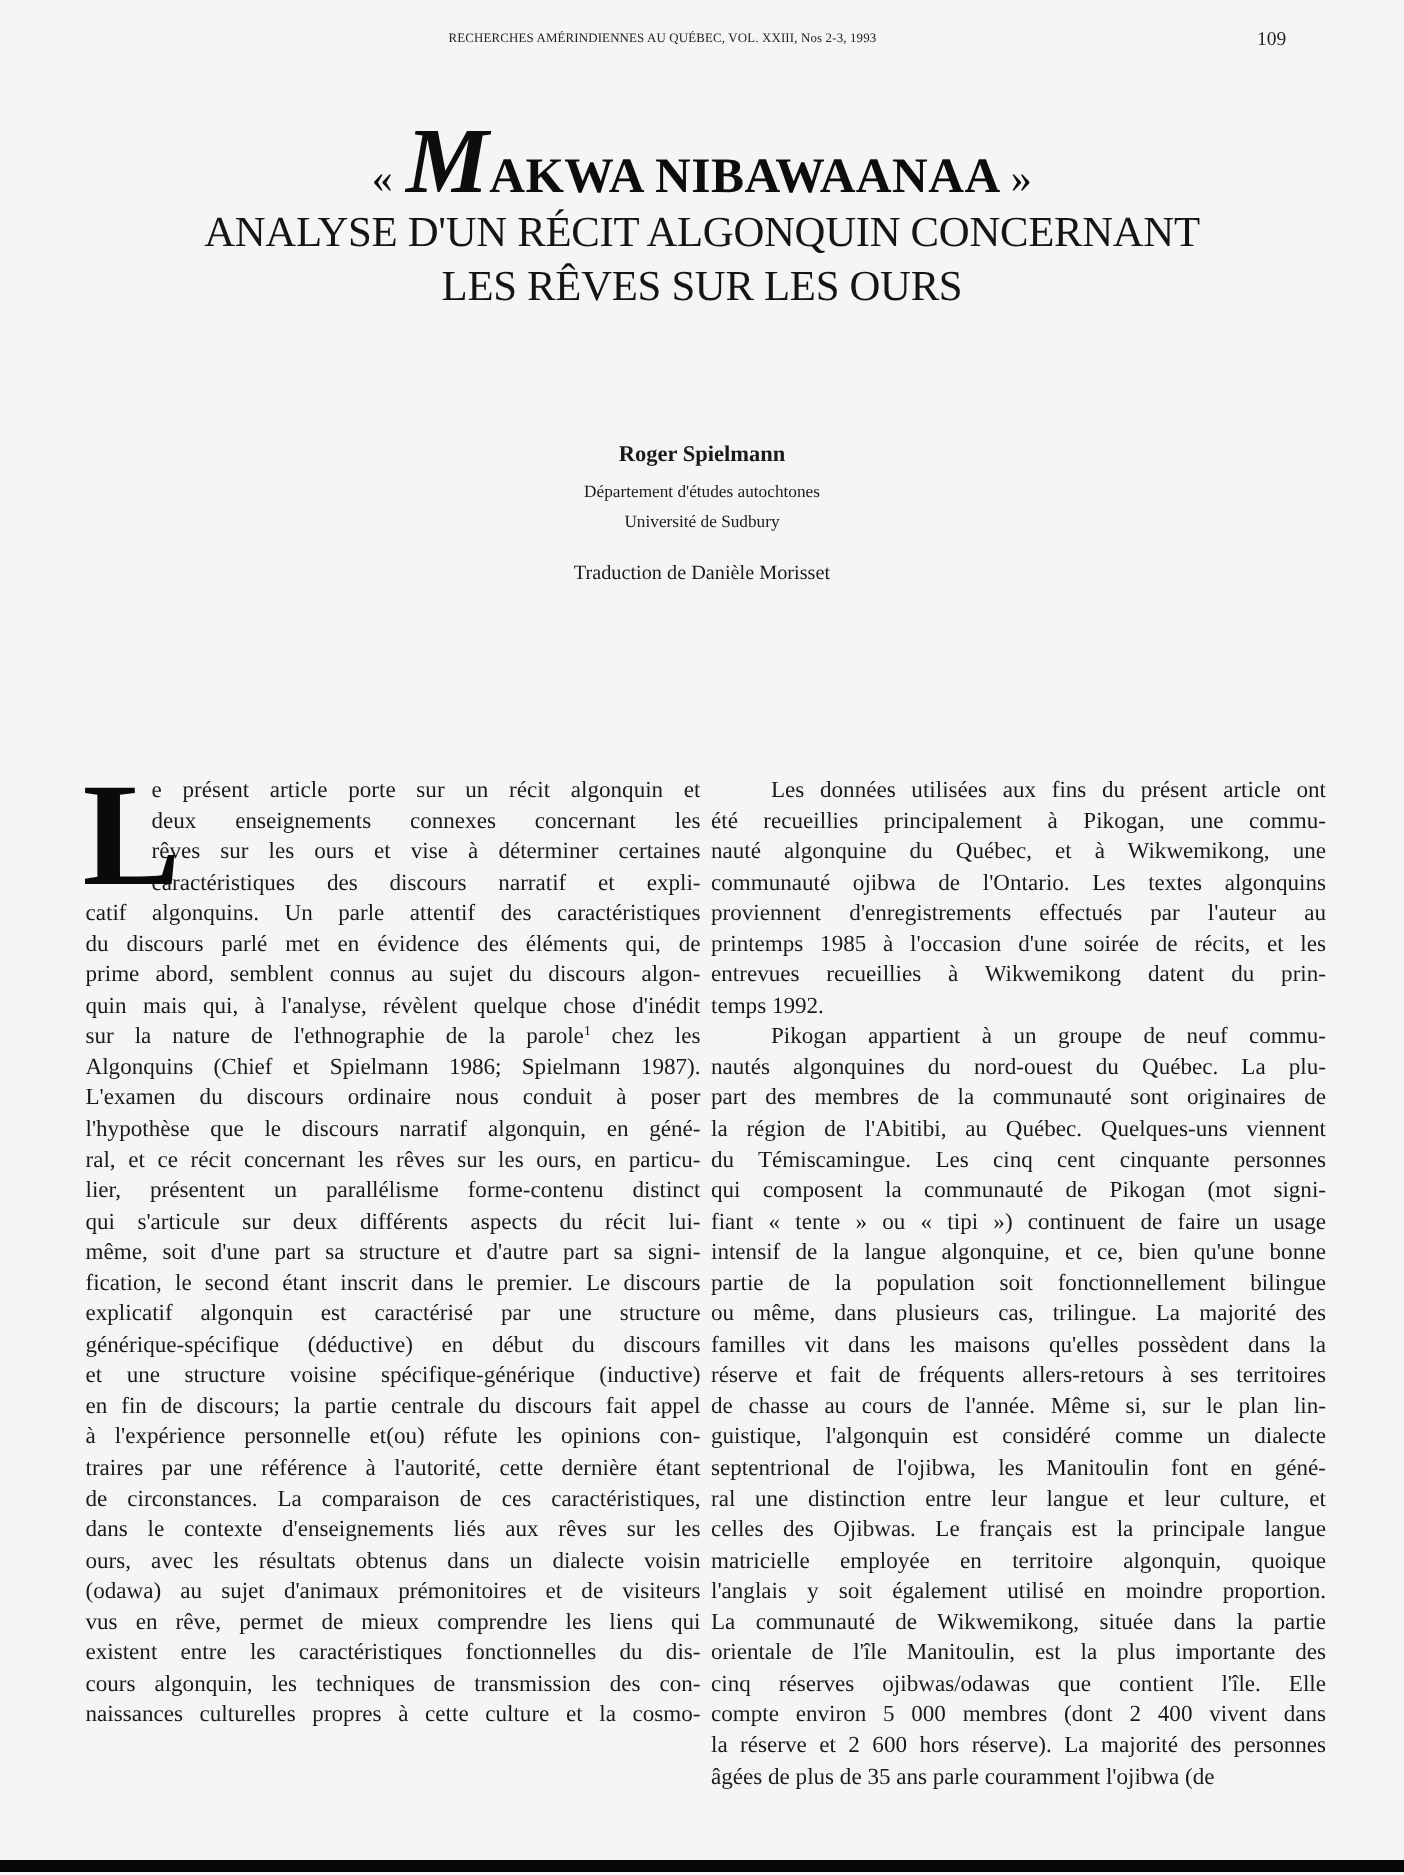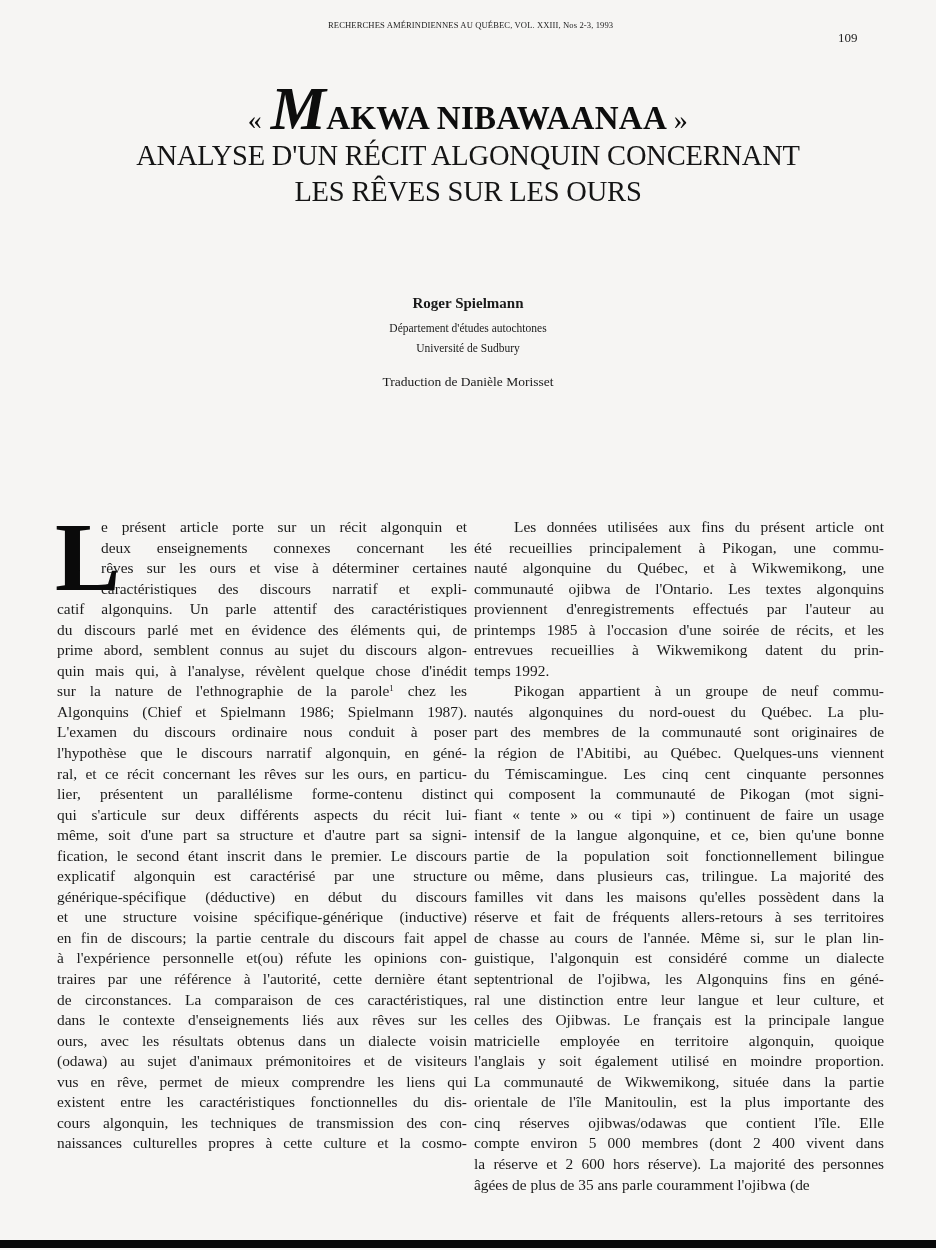--- a/index.html
+++ b/index.html
@@ -6,25 +6,25 @@
   body {
     width: 936px; height: 1250px; position: relative; overflow: hidden;
     background: #f6f5f3;
     font-family: "Liberation Serif", "DejaVu Serif", serif;
     color: #1a1a1a;
   }
   .running-head {
     position: absolute; top: 18px; left: 0; width: 936px; height: 16px;
   }
   .running-head .journal {
-    position: absolute; left: 328px; top: 2px;
+    position: absolute; left: 299px; top: 2px;
     font-size: 8.6px; letter-spacing: 0.1px; color: #222;
   }
   .running-head .page-num {
-    position: absolute; left: 838px; top: 12px; font-size: 13px; color: #222;
+    position: absolute; left: 838px; top: 0px; font-size: 13px; color: #222;
   }
   .title-block { position: absolute; top: 78px; left: 0; width: 936px; text-align: center; font-family: Liberation Serif, serif; }
   .title-main {
     font-weight: bold; font-size: 33px; line-height: 60px; height: 60px;
     color: #0d0d0d; letter-spacing: 0.3px;
   }
   .title-main .guil { font-weight: normal; font-size: 28px; }
   .title-main .bigM { font-style: italic; font-size: 62px; font-weight: bold; }
   .title-sub {
     font-size: 28.5px; line-height: 36px; color: #151515; letter-spacing: -0.2px;
@@ -130,21 +130,21 @@
     <div class="line">du Témiscamingue. Les cinq cent cinquante personnes</div>
     <div class="line">qui composent la communauté de Pikogan (mot signi-</div>
     <div class="line">fiant « tente » ou « tipi ») continuent de faire un usage</div>
     <div class="line">intensif de la langue algonquine, et ce, bien qu'une bonne</div>
     <div class="line">partie de la population soit fonctionnellement bilingue</div>
     <div class="line">ou même, dans plusieurs cas, trilingue. La majorité des</div>
     <div class="line">familles vit dans les maisons qu'elles possèdent dans la</div>
     <div class="line">réserve et fait de fréquents allers-retours à ses territoires</div>
     <div class="line">de chasse au cours de l'année. Même si, sur le plan lin-</div>
     <div class="line">guistique, l'algonquin est considéré comme un dialecte</div>
-    <div class="line">septentrional de l'ojibwa, les Algonquins fins en géné-</div>
+    <div class="line">septentrional de l'ojibwa, les Manitoulin font en géné-</div>
     <div class="line">ral une distinction entre leur langue et leur culture, et</div>
     <div class="line">celles des Ojibwas. Le français est la principale langue</div>
     <div class="line">matricielle employée en territoire algonquin, quoique</div>
     <div class="line">l'anglais y soit également utilisé en moindre proportion.</div>
     <div class="line">La communauté de Wikwemikong, située dans la partie</div>
     <div class="line">orientale de l'île Manitoulin, est la plus importante des</div>
     <div class="line">cinq réserves ojibwas/odawas que contient l'île. Elle</div>
     <div class="line">compte environ 5 000 membres (dont 2 400 vivent dans</div>
     <div class="line">la réserve et 2 600 hors réserve). La majorité des personnes</div>
     <div class="line last">âgées de plus de 35 ans parle couramment l'ojibwa (de</div>

